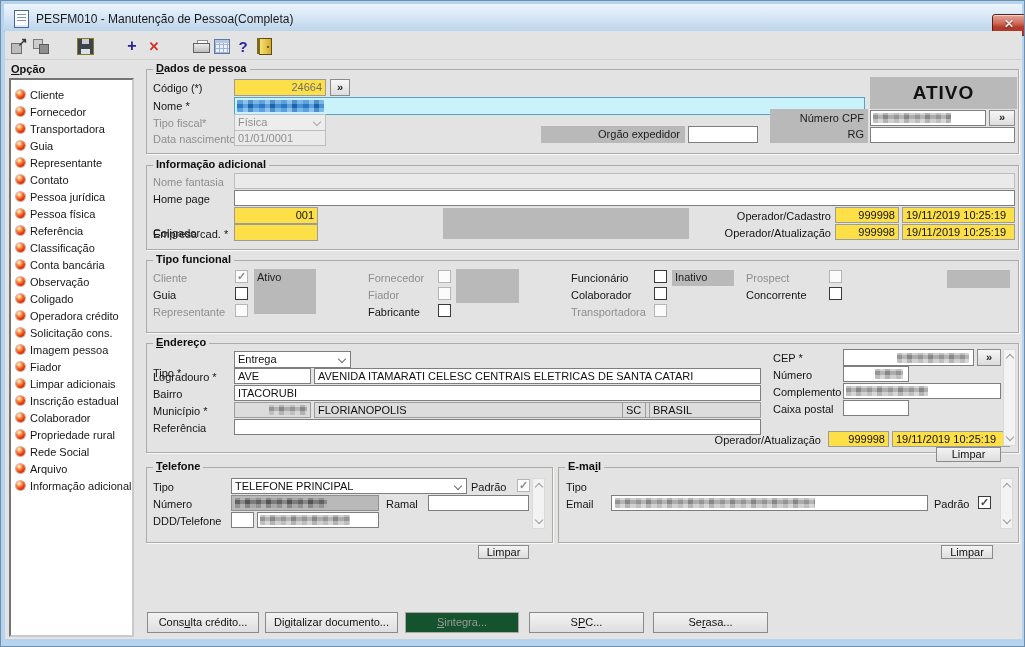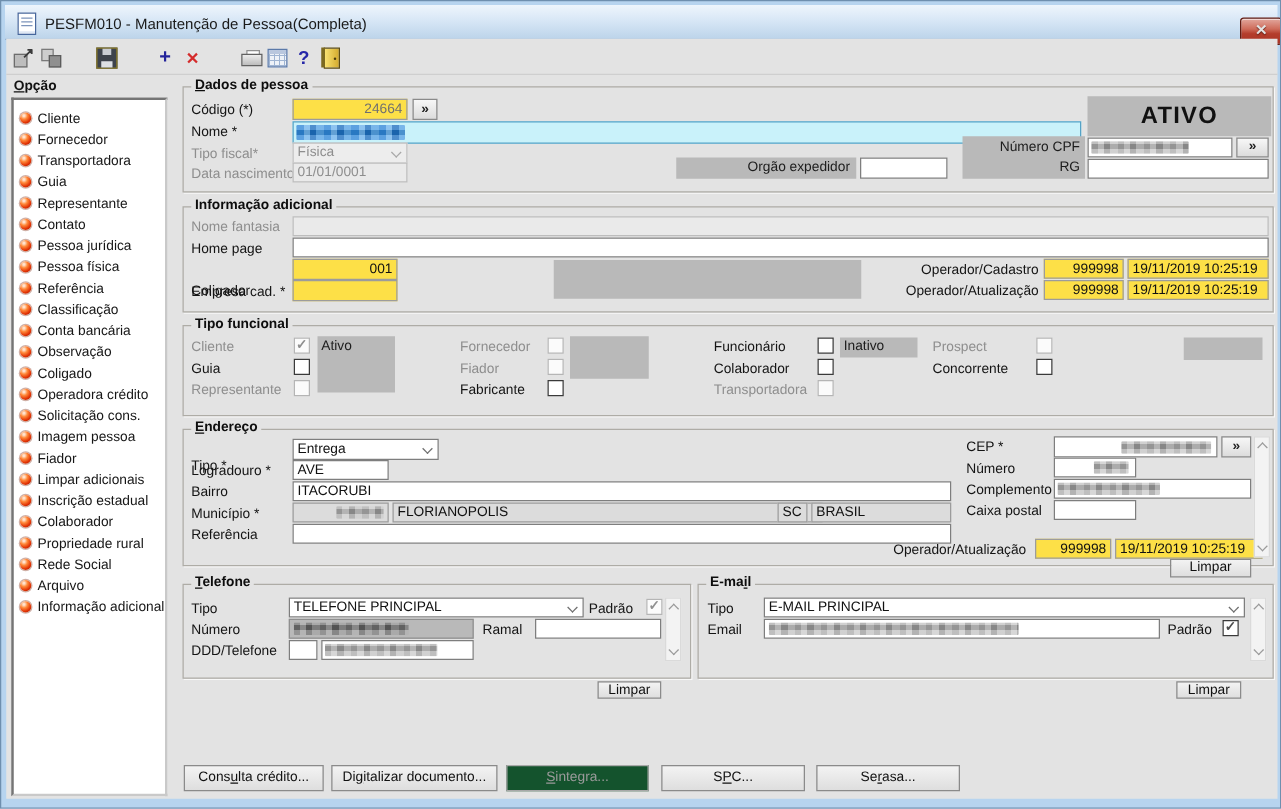--- a/index.html
+++ b/index.html
@@ -353,20 +353,21 @@
 
   <div class="grp" style="left:145px;top:342px;width:871px;height:108px">
     <span class="grp-title"><span class="mn">E</span>ndereço</span>
   </div>
   <div class="lbl" style="left:152px;top:366px">Tipo *</div>
   <div class="dd" style="left:233px;top:350px;width:117px;height:17px">
     <span>Entrega</span><span class="chev"></span>
   </div>
   <div class="lbl" style="left:152px;top:370px">Logradouro *</div>
   <div class="fld" style="left:233px;top:367px;width:77px;height:16px">AVE</div>
+  <div class="fld" style="left:313px;top:367px;width:447px;height:16px">AVENIDA ITAMARATI CELESC  CENTRAIS ELETRICAS DE SANTA CATARI</div>
   <div class="lbl" style="left:152px;top:387px">Bairro</div>
   <div class="fld" style="left:233px;top:384px;width:527px;height:16px">ITACORUBI</div>
   <div class="lbl" style="left:152px;top:404px">Município *</div>
   <div class="fld ro2" style="left:233px;top:401px;width:77px;height:16px"></div>
   <div class="redact" style="left:268px;top:404px;width:38px;height:10px"></div>
   <div class="fld ro2" style="left:313px;top:401px;width:344px;height:16px">FLORIANOPOLIS</div>
   <div class="fld ro2" style="left:621px;top:401px;width:24px;height:16px">SC</div>
   <div class="fld ro2" style="left:648px;top:401px;width:112px;height:16px">BRASIL</div>
   <div class="lbl" style="left:152px;top:421px">Referência</div>
   <div class="fld" style="left:233px;top:418px;width:527px;height:16px"></div>
@@ -421,23 +422,20 @@
   <div class="lbl" style="left:152px;top:514px">DDD/Telefone</div>
   <div class="fld" style="left:230px;top:511px;width:23px;height:16px"></div>
   <div class="fld" style="left:256px;top:511px;width:122px;height:16px"></div>
   <div class="redact" style="left:259px;top:514px;width:90px;height:10px"></div>
   <div class="wbtn small" style="left:477px;top:512px;width:51px;height:14px">Limpar</div>
 
   <div class="grp" style="left:557px;top:466px;width:459px;height:74px">
     <span class="grp-title">E-ma<span class="mn">i</span>l</span>
   </div>
   <div class="lbl" style="left:565px;top:480px">Tipo</div>
-  <div class="dd" style="left:610px;top:477px;width:385px;height:16px">
-    <span>E-MAIL PRINCIPAL</span><span class="chev" style="top:4px"></span>
-  </div>
   <div class="sbar" style="left:999px;top:477px;height:51px">
     <div class="sarr up" style="top:0">
         <div class="c"></div>
       </div>
     <div class="sarr dn" style="bottom:0">
         <div class="c"></div>
       </div>
   </div>
   <div class="lbl" style="left:565px;top:497px">Email</div>
   <div class="fld" style="left:610px;top:494px;width:317px;height:16px"></div>

